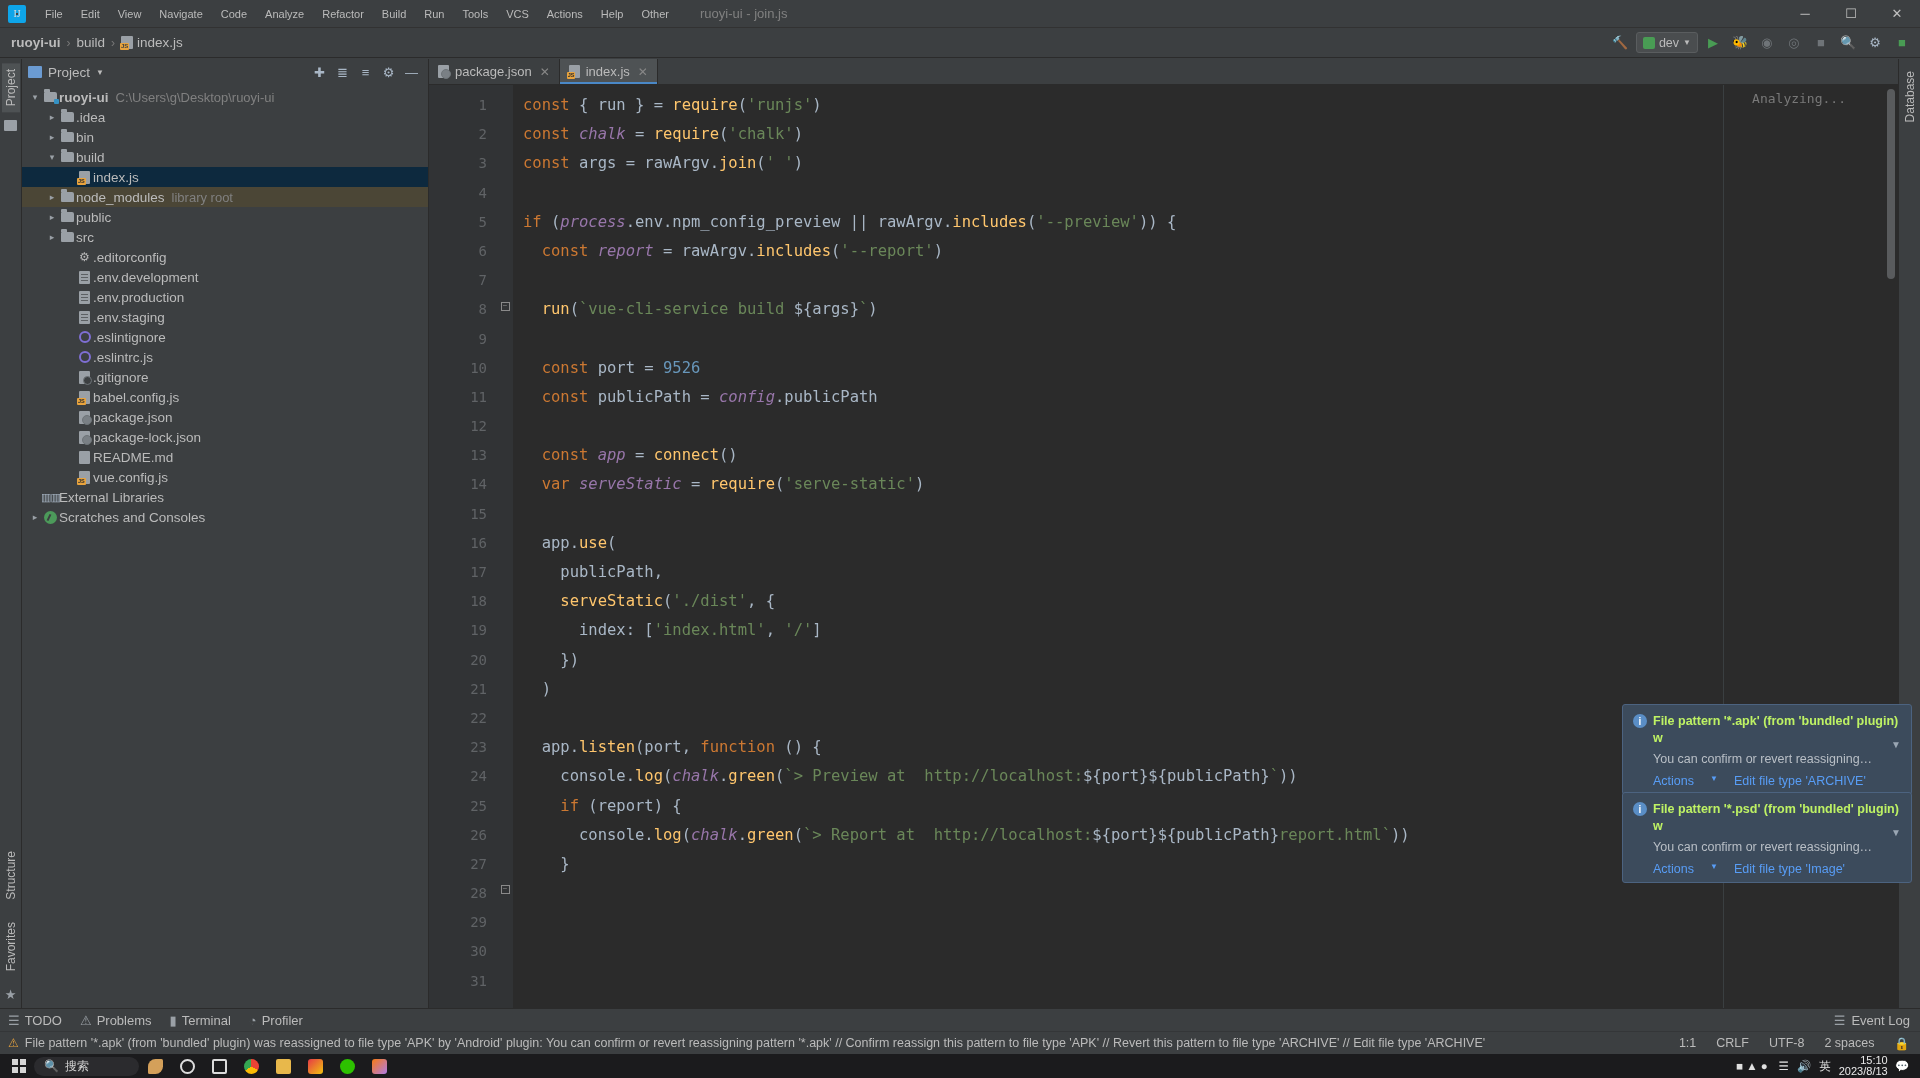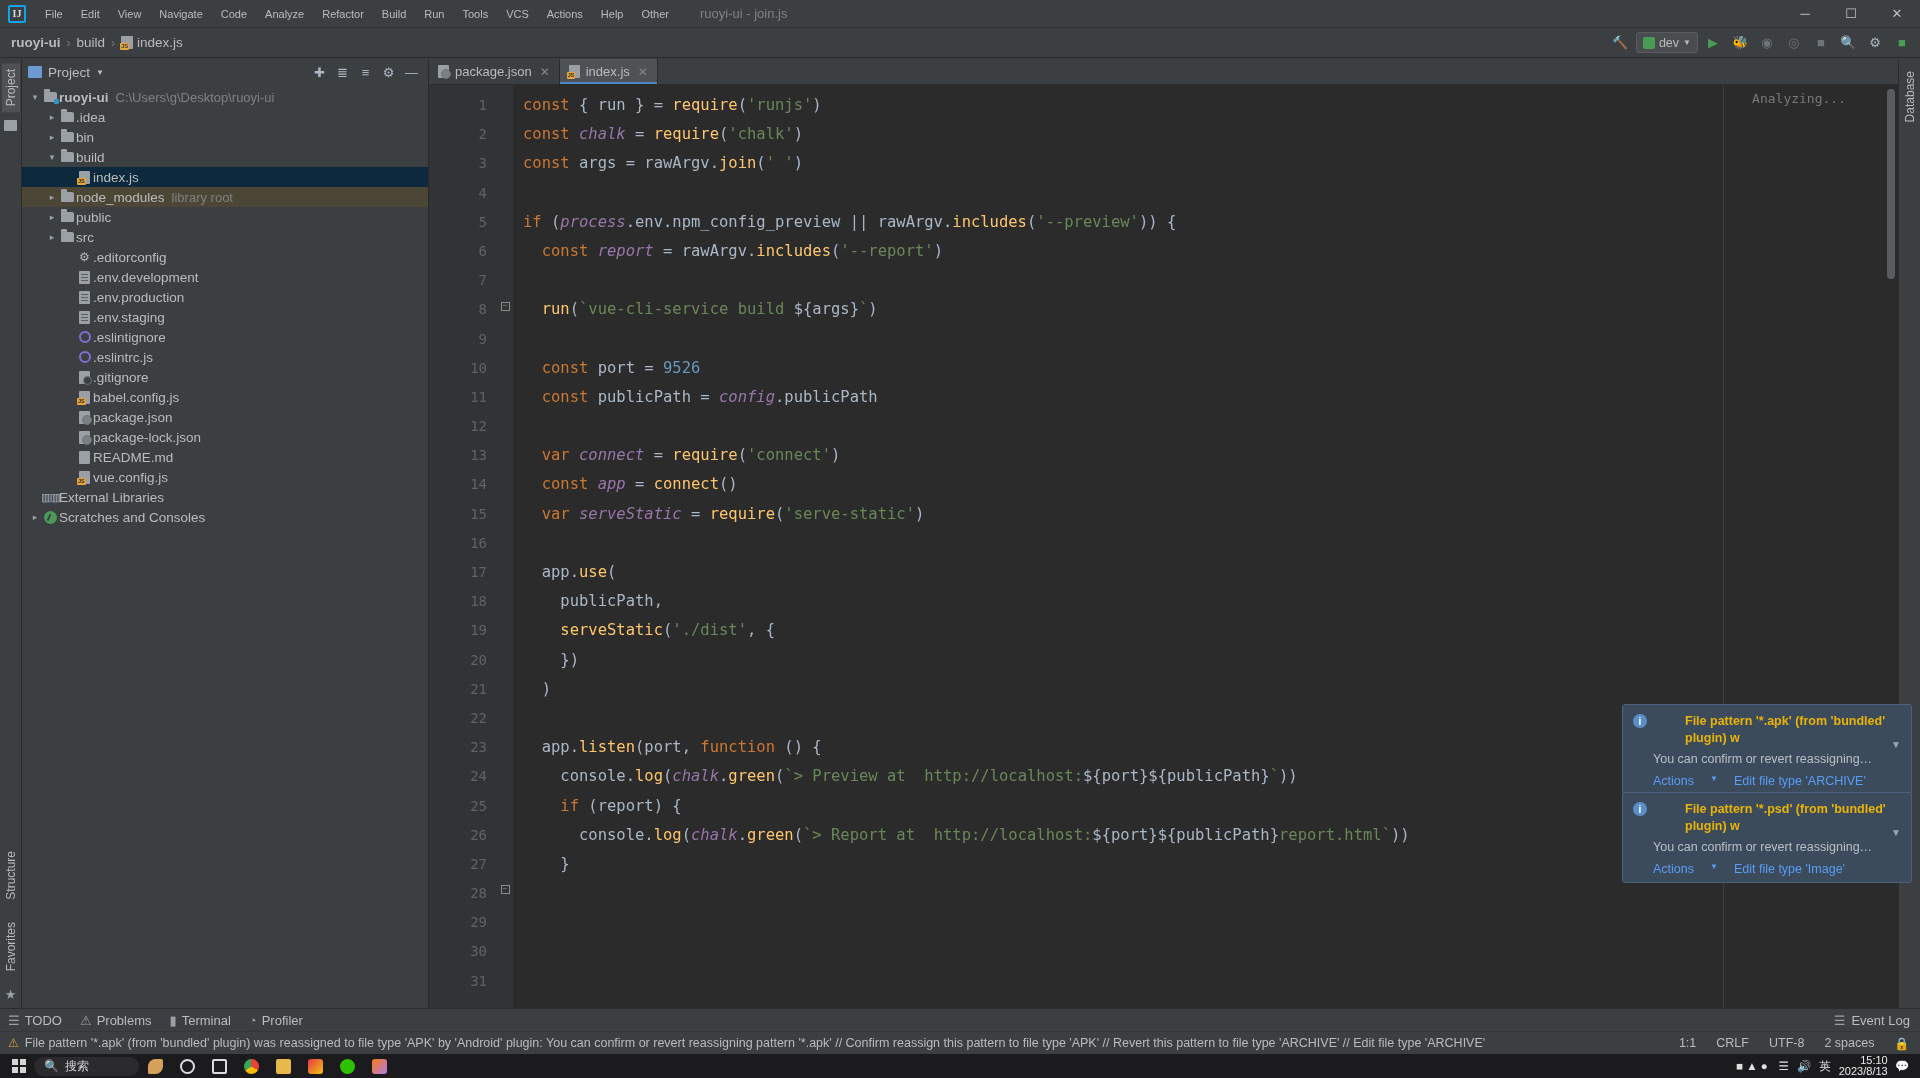--- a/index.html
+++ b/index.html
@@ -14,23 +14,23 @@
   .app { position: relative; width: 1920px; height: 1078px; }
 
   
   .menubar {
     height: 28px; background: #3c3f41;
     display: flex; align-items: center; padding-left: 8px;
     border-bottom: 1px solid #323232;
   }
   .ij-logo {
     width: 18px; height: 18px; margin-right: 10px;
-    border: 2px solid #0ea5e9; border-radius: 2px;
+    border: 8px solid #0ea5e9; border-radius: 2px;
     display: flex; align-items: center; justify-content: center;
-    font-size: 10px; font-weight: bold; color: #dcdcdc;
+    font-size: 10px; font-weight: normal; color: #dcdcdc;
     font-family: "Liberation Serif", serif;
   }
   .menu-item {
     padding: 4px 9px; font-size: 11px; color: #bbbbbb; cursor: default;
     white-space: nowrap;
   }
   .win-title {
     margin-left: 22px; color: #808080; font-size: 13px;
   }
   .win-ctrl { margin-left: auto; display: flex; align-items: center; }
@@ -236,21 +236,21 @@
     position: absolute; width: 290px; background: #3c4b5c;
     border: 1px solid #4c6380; border-radius: 3px; padding: 8px 10px 6px 10px;
     font-size: 12.5px; color: #c8cdd2;
   }
   .notif .nh { display: flex; align-items: flex-start; gap: 6px; }
   .notif .ni {
     width: 14px; height: 14px; border-radius: 50%; background: #5a8ec6;
     color: #fff; font-size: 10px; display:flex;align-items:center;justify-content:center;
     font-weight: bold; flex: none; margin-top: 1px;
   }
-  .notif .nt { font-weight: bold; color: #eab308; line-height: 1.35; flex:1;margin-left:32px; }
+  .notif .nt { font-weight: bold; color: #bef264; line-height: 1.35; flex:1; }
   .notif .nb { margin: 4px 0 6px 20px; color: #b9bfc6; line-height:1.35; }
   .notif .na { display: flex; gap: 16px; margin-left: 20px; }
   .notif .link { color: #589df6; }
   .notif .chev { margin-left: auto; color: #9aa6b3; font-size: 10px; }
 
   
   .tws {
     position: absolute; left: 0; right: 0; bottom: 47px; height: 23px;
     background: #3c3f41; border-top: 1px solid #2b2b2b;
     display: flex; align-items: center; padding-left: 8px; gap: 18px;
@@ -621,27 +621,27 @@
             <div class="cl"><span class="kw">const</span> args = rawArgv.<span class="fn">join</span>(<span class="st">' '</span>)</div>
             <div class="cl">&nbsp;</div>
             <div class="cl"><span class="kw">if</span> (<span class="it">process</span>.env.npm_config_preview || rawArgv.<span class="fn">includes</span>(<span class="st">'--preview'</span>)) {</div>
             <div class="cl">  <span class="kw">const</span> <span class="it">report</span> = rawArgv.<span class="fn">includes</span>(<span class="st">'--report'</span>)</div>
             <div class="cl">&nbsp;</div>
             <div class="cl">  <span class="fn">run</span>(<span class="tpl">`vue-cli-service build <span class="emb">${args}</span>`</span>)</div>
             <div class="cl">&nbsp;</div>
             <div class="cl">  <span class="kw">const</span> port = <span class="nu">9526</span></div>
             <div class="cl">  <span class="kw">const</span> publicPath = <span class="it">config</span>.publicPath</div>
             <div class="cl">&nbsp;</div>
-            <div class="cl">  <span class="kw">var</span> <span class="it">connect</span> = <span class="fn">require</span>(<span class="st">'connect'</span>)</div>
             <div class="cl">  <span class="kw">const</span> <span class="it">app</span> = <span class="fn">connect</span>()</div>
             <div class="cl">  <span class="kw">var</span> <span class="it">serveStatic</span> = <span class="fn">require</span>(<span class="st">'serve-static'</span>)</div>
             <div class="cl">&nbsp;</div>
             <div class="cl">  app.<span class="fn">use</span>(</div>
             <div class="cl">    publicPath,</div>
             <div class="cl">    <span class="fn">serveStatic</span>(<span class="st">'./dist'</span>, {</div>
+            <div class="cl">      index: [<span class="st">'index.html'</span>, <span class="st">'/'</span>]</div>
             <div class="cl">    })</div>
             <div class="cl">  )</div>
             <div class="cl">&nbsp;</div>
             <div class="cl">  app.<span class="fn">listen</span>(port, <span class="kw">function</span> () {</div>
             <div class="cl">    console.<span class="fn">log</span>(<span class="it">chalk</span>.<span class="fn">green</span>(<span class="tpl">`&gt; Preview at  http://localhost:<span class="emb">${port}</span><span class="emb">${publicPath}</span>`</span>))</div>
             <div class="cl">    <span class="kw">if</span> (report) {</div>
             <div class="cl">      console.<span class="fn">log</span>(<span class="it">chalk</span>.<span class="fn">green</span>(<span class="tpl">`&gt; Report at  http://localhost:<span class="emb">${port}</span><span class="emb">${publicPath}</span>report.html`</span>))</div>
             <div class="cl">    }</div>
           </div>
         <div class="scroll-col">

